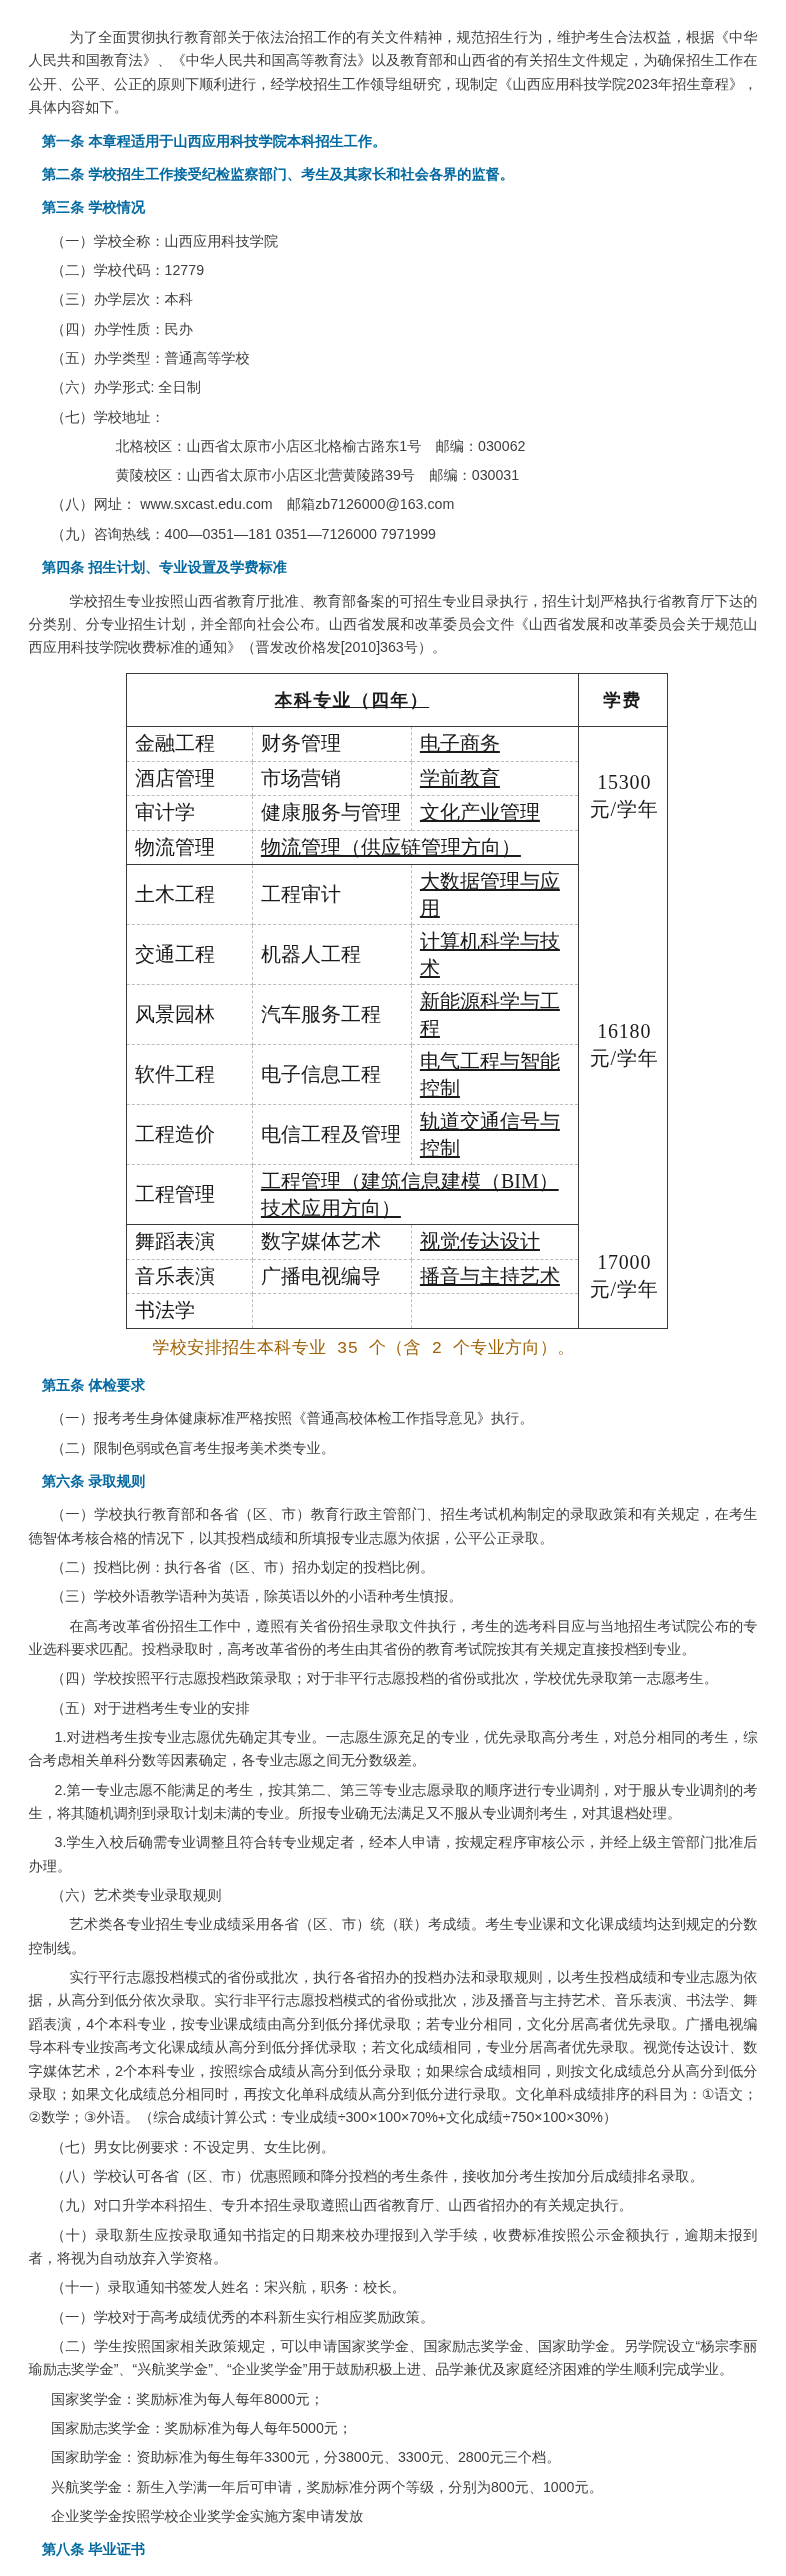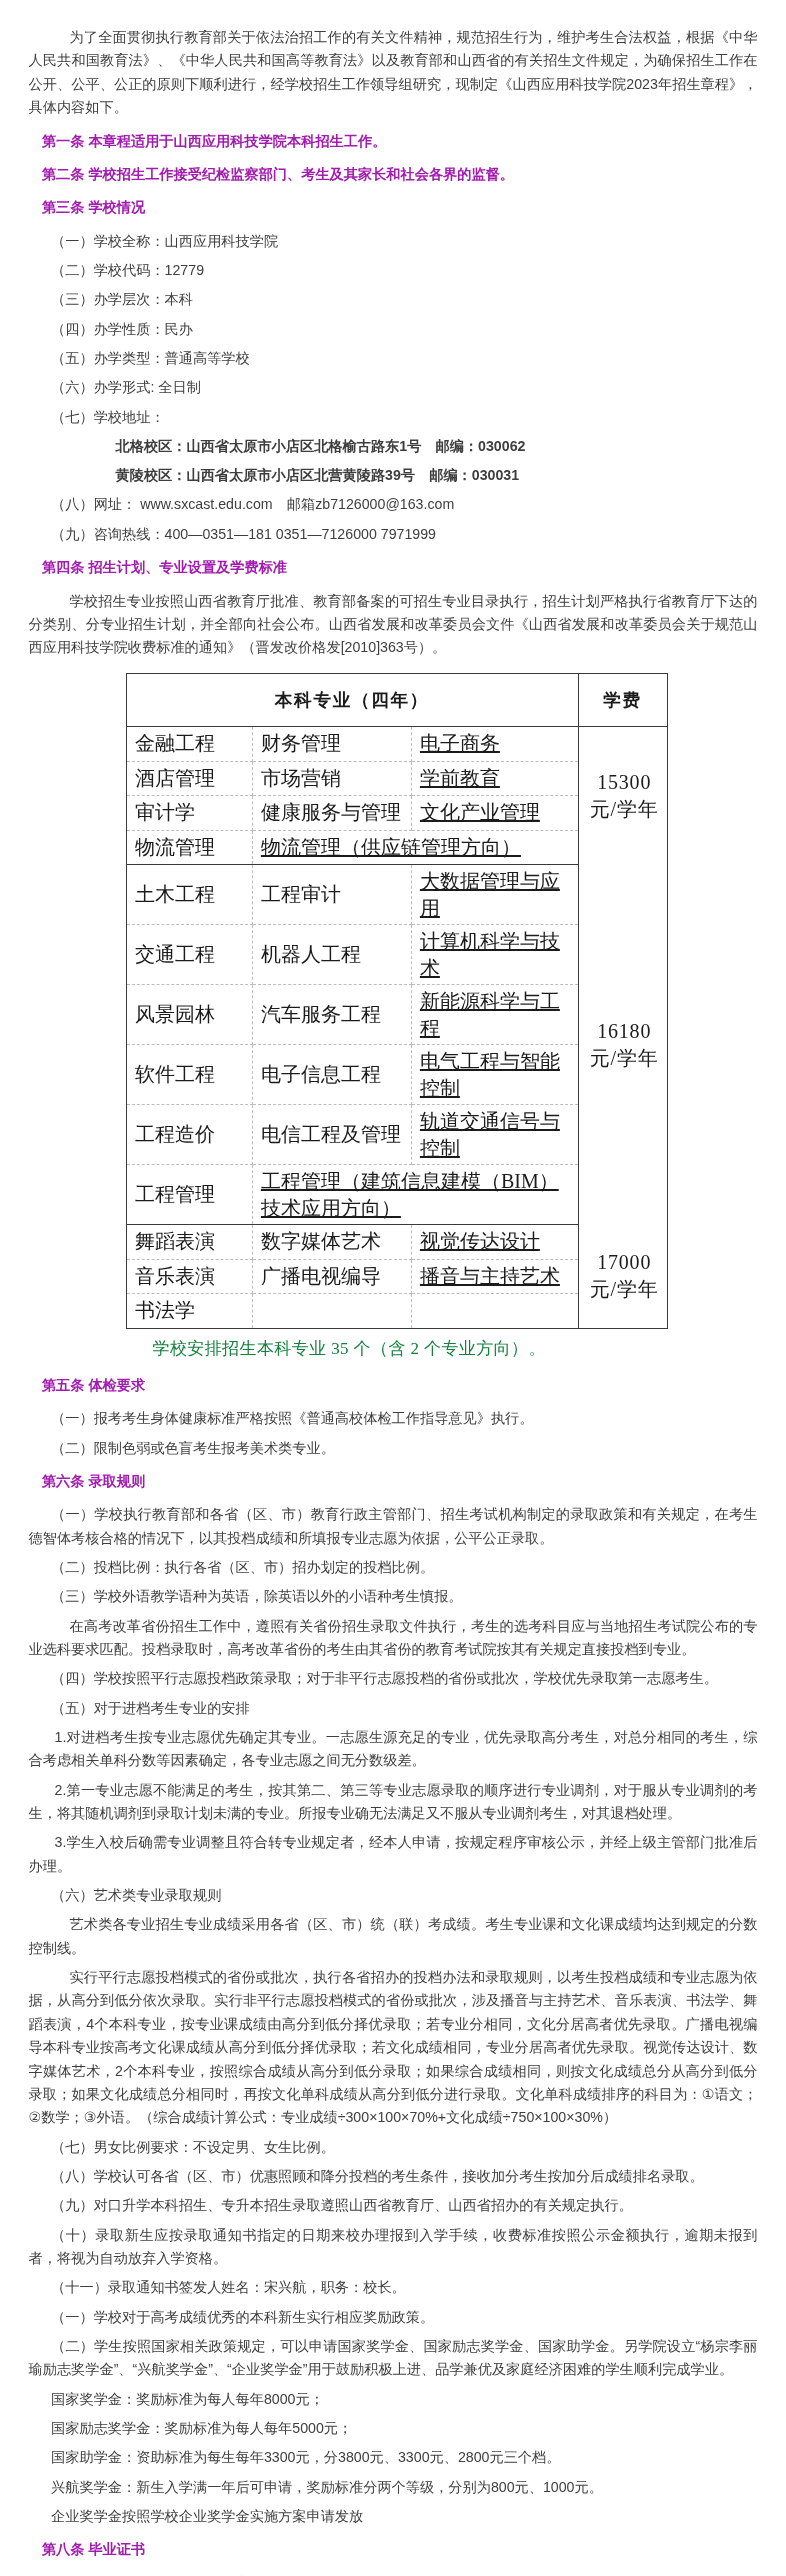--- a/index.html
+++ b/index.html
@@ -3,42 +3,42 @@
 <meta charset="utf-8">
 <style>
   html,body { margin:0; padding:0; background:#ffffff; }
   .page {
     width:786px; min-height:2576px; box-sizing:border-box;
     padding:20px 28.5px 25px 28.5px;
     font-family:"Liberation Sans","DejaVu Sans",sans-serif;
     font-size:14.2px; color:#3e3e3e; background:#ffffff;
   }
   .blk { margin:5.9px 0; line-height:23.4px; text-align:justify; }
-  .blk-heading { font-weight:700; color:#a21caf; padding-left:13.4px; margin:10px 0; }
+  .blk-heading { font-weight:700; color:#0369a1; padding-left:13.4px; margin:10px 0; }
   .blk-para  { text-indent:41px; }
   .blk-item  { text-indent:22.6px; }
   .blk-num   { text-indent:26px; }
   .blk-plain { text-indent:22.6px; }
-  .blk-addr  { padding-left:87px;font-weight:bold; }
+  .blk-addr  { padding-left:87px; }
   .blk-caption {
-    font-family:Liberation Serif, serif;
-    font-size:17px; color:#15803d; padding-left:124px;
+    font-family:Liberation Mono, monospace;
+    font-size:17px; color:#a16207; padding-left:124px;
     margin:8.4px 0 13.4px 0; letter-spacing:0.4px;
   }
   table.majors-table {
     border-collapse:collapse; table-layout:fixed;
     margin:13.4px 0 6.7px 97px; width:541px;
     font-family:"Liberation Serif","DejaVu Serif",serif;
     color:#1b1b1b; border:1.7px solid #3a3a3a;
   }
   table.majors-table th {
     font-size:17.6px; font-weight:700; height:50px; text-align:center;
     border-bottom:1.7px solid #3a3a3a; letter-spacing:1.7px;
   }
-  th.majors-head { border-right:1.7px solid #3a3a3a; }
+  th.majors-head { border-right:1.7px solid #3a3a3a;text-decoration:underline; }
   table.majors-table td { font-size:20px; height:28.5px; padding:2.5px 5px 2.5px 8.4px; }
   td.major-cell { border-right:0.8px dashed #bdbdbd; border-bottom:0.8px dashed #bdbdbd; }
   td.col-last   { border-right:1.7px solid #3a3a3a;text-decoration:underline; }
   tr.group-end td.major-cell { border-bottom:1.7px solid #3a3a3a; }
   td.fee-cell { text-align:center; line-height:27px; padding:2.5px 3.3px; letter-spacing:0.8px; }
 </style>
 </head>
 <body>
 
 <div class="page">

